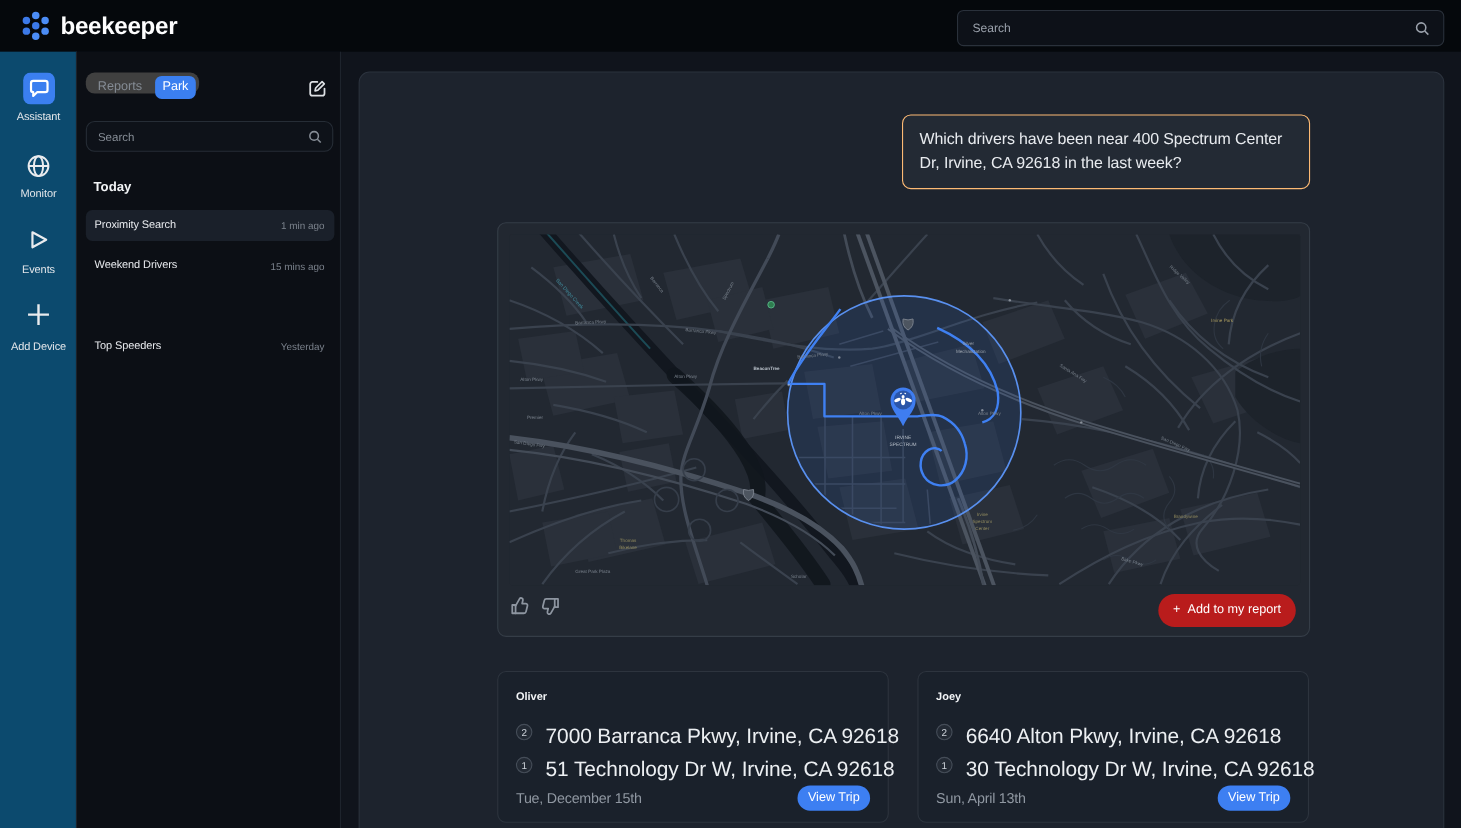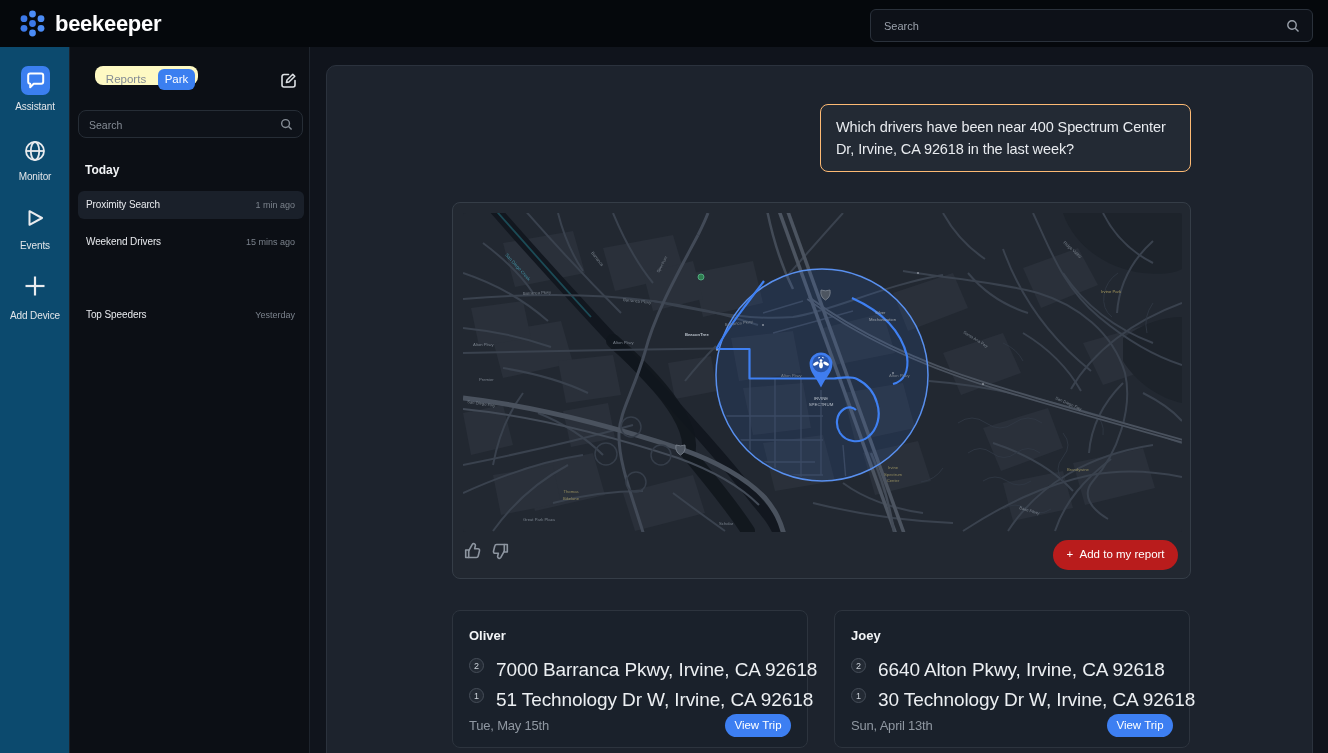--- a/index.html
+++ b/index.html
@@ -10,41 +10,41 @@
   #logotext { color:#fdfdfe; font-weight:bold; font-size:22px; letter-spacing:-0.3px; margin-left:7px; }
   #topsearch { position:absolute; left:870px; top:9px; width:443px; height:33px; background:#0d1118; border:1px solid #2a313b; border-radius:6px; }
   #topsearch .ph { position:absolute; left:13px; top:10px; font-size:11px; color:#9aa1ab; }
   #topsearch svg { position:absolute; right:12px; top:9px; }
   
   #sidebar { position:absolute; left:0; top:47px; width:70px; height:706px; background:#0c4a6e; border-right:1px solid #1c222b; }
   .nic { position:absolute; } 
   .nlb { position:absolute; width:70px; left:0; text-align:center; font-size:10px; letter-spacing:-0.1px; color:#e3e6ea; }
   
   #chatpanel { position:absolute; left:70px; top:47px; width:240px; height:706px; background:#0c0f15; border-right:1px solid #1e242d; }
-  #tabs { position:absolute; left:25px; top:19px; width:103px; height:19px; background:#fef9c3; border-radius:8px; }
+  #tabs { position:absolute; left:8px; top:19px; width:103px; height:19px; background:#404040; border-radius:8px; }
   #tabs .t1 { position:absolute; left:0; top:0; width:62px; height:27px; line-height:27px; text-align:center; color:#848b94; font-size:11.5px; }
   #tabs .t2 { position:absolute; left:63px; top:3px; width:37px; height:21px; line-height:21px; text-align:center; color:#fff; font-size:11.5px; background:#3b7ff0; border-radius:6px; }
   #editicon { position:absolute; left:210px; top:25px; }
   #panelsearch { position:absolute; left:8px; top:63px; width:225px; height:28px; background:#0e1219; border:1px solid #262d36; border-radius:8px; }
   #panelsearch .ph { position:absolute; left:10px; top:8px; font-size:10.5px; color:#868d96; }
   #panelsearch svg { position:absolute; right:9px; top:7px; }
   #today { position:absolute; left:15px; top:116px; font-size:12px; font-weight:bold; color:#f2f4f6; }
   .chatrow { position:absolute; left:8px; width:226px; height:28px; border-radius:6px; }
   .chatrow.active { background:#1a202a; }
   .chatrow .n { position:absolute; left:8px; top:8px; font-size:10px; letter-spacing:-0.1px; color:#e8eaee; }
   .chatrow .tm { position:absolute; right:9px; top:9px; font-size:9px; color:#7b828c; }
   
   #panel { position:absolute; left:326px; top:65px; width:987px; height:720px; background:#1d232d; border:1px solid #2b323d; border-radius:10px; }
   #bubble { position:absolute; left:493px; top:38px; width:371px; height:68px; background:#232a34; border:1px solid #fdba74; border-radius:8px; color:#e8ebef; font-size:14.5px; line-height:22px; padding:11px 0 0 15px; white-space:nowrap; letter-spacing:-0.1px; }
   #mapcard { position:absolute; left:125px; top:136px; width:739px; height:377px; background:#222831; border:1px solid #353d47; border-radius:8px; }
   #mapbox { position:absolute; left:10px; top:10px; width:719px; height:319px; border-radius:3px; overflow:hidden; background:#222831; }
   #thumbs { position:absolute; left:11px; top:338px; }
   #addbtn { position:absolute; left:600px; top:337px; width:125px; height:30px; background:#b91c1c; border-radius:15px; color:#fff; font-size:11.5px; line-height:29px; text-align:center; }
   .dcard { position:absolute; top:544px; width:356px; height:138px; background:#1a212b; border:1px solid #2d343e; border-radius:8px; }
-  .dcard .nm { position:absolute; left:16px; top:17px; font-size:13px; font-weight:bold; color:#f3f5f7; }
+  .dcard .nm { position:absolute; left:16px; top:17px; font-size:10px; font-weight:bold; color:#f3f5f7; }
   .dcard .row { position:absolute; left:16px; height:16px; }
   .dcard .badge { position:absolute; left:0; top:0; width:15px; height:15px; border:1px solid #454d58; background:#232a34; border-radius:50%; color:#cdd3da; font-size:9px; line-height:14px; text-align:center; }
   .dcard .addr { position:absolute; left:27px; top:1px; font-size:19px; letter-spacing:-0.1px; color:#eceff2; white-space:nowrap; }
   .dcard .date { position:absolute; left:16px; top:107px; font-size:13px; letter-spacing:-0.2px; color:#8f97a1; }
   .dcard .vt { position:absolute; right:16px; top:103px; width:66px; height:23px; background:#3d7ff2; border-radius:12px; color:#fff; font-size:11.5px; line-height:23px; text-align:center; }
 </style>
 </head>
 <body>
 <div id="topbar">
   <div id="logo">
@@ -338,21 +338,21 @@
   <div class="dcard" style="left:125px;">
     <div class="nm">Oliver</div>
     <div class="row" style="top:47px;">
         <span class="badge">2</span>
         <span class="addr">7000 Barranca Pkwy, Irvine, CA 92618</span>
       </div>
     <div class="row" style="top:77px;">
         <span class="badge">1</span>
         <span class="addr">51 Technology Dr W, Irvine, CA 92618</span>
       </div>
-    <div class="date">Tue, May 15th</div>
+    <div class="date">Tue, December 15th</div>
     <div class="vt">View Trip</div>
   </div>
   <div class="dcard" style="left:507px;">
     <div class="nm">Joey</div>
     <div class="row" style="top:47px;">
         <span class="badge">2</span>
         <span class="addr">6640 Alton Pkwy, Irvine, CA 92618</span>
       </div>
     <div class="row" style="top:77px;">
         <span class="badge">1</span>

